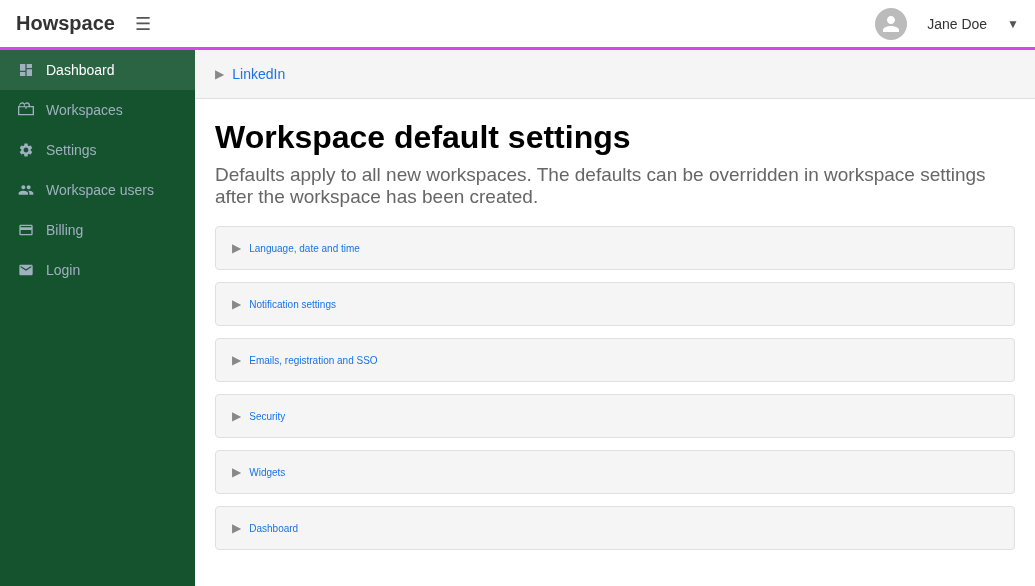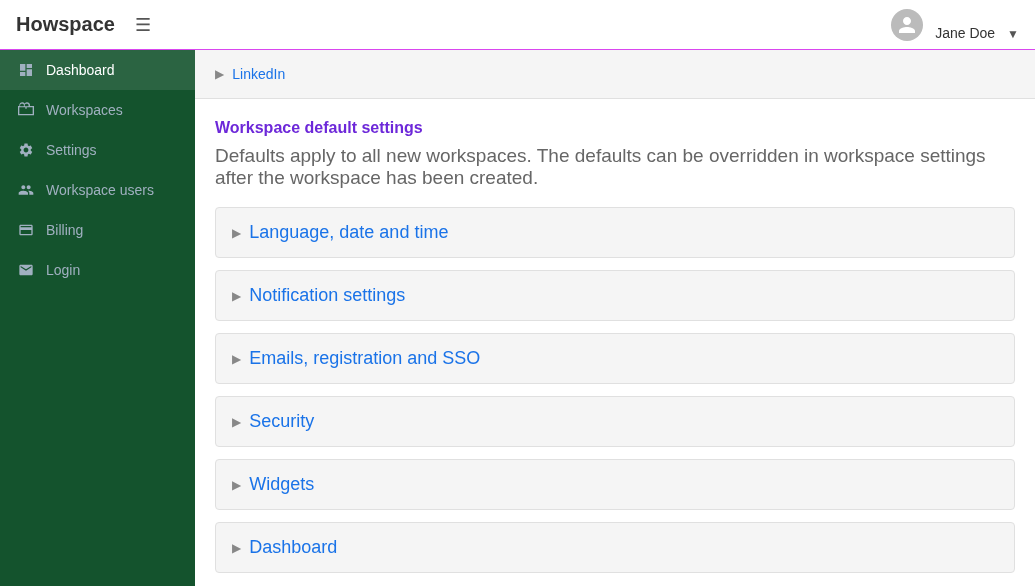--- a/index.html
+++ b/index.html
@@ -1,27 +1,27 @@
 <!DOCTYPE html>
 <html><head>
   <meta charset="utf-8">
   <style>
     * { margin: 0; padding: 0; box-sizing: border-box; }
     body { font-family: -apple-system, BlinkMacSystemFont, 'Segoe UI', sans-serif; display: flex; flex-direction: column; height: 586px; width: 1035px; overflow: hidden; }
 
     
     .header {
       display: flex; align-items: center; justify-content: space-between;
-      height: 50px; background: #fff; border-bottom: 1px solid #d946ef;
+      height: 50px; background: #fff; border-bottom: 3px solid #d946ef;
       padding: 0 16px; flex-shrink: 0;
     }
     .header-left { display: flex; align-items: center; gap: 20px; }
     .logo { font-size: 20px; font-weight: 600; color: #333; }
     .hamburger { font-size: 18px; color: #555; cursor: pointer; }
-    .header-right { display: flex; align-items: flex-end; gap: 12px; }
+    .header-right { display: flex; align-items: center; gap: 20px; }
     .avatar-circle {
       width: 32px; height: 32px; border-radius: 50%; background: #bbb;
       display: flex; align-items: center; justify-content: center;
     }
     .avatar-circle svg { fill: #fff; }
     .user-name { font-size: 14px; color: #333; }
     .dropdown-arrow { font-size: 12px; color: #555; }
 
     
     .layout { display: flex; flex: 1; overflow: hidden; }
@@ -46,32 +46,32 @@
     
     .linkedin-row {
       background: #f5f5f5; border-bottom: 1px solid #e0e0e0;
       padding: 16px 20px; display: flex; align-items: center; gap: 8px;
     }
     .linkedin-row .chevron { color: #888; font-size: 12px; }
     .linkedin-row .link { color: #1a73e8; font-size: 14px; cursor: pointer; text-decoration: none; text-align: center; }
 
     
     .section-heading { padding: 20px 20px 8px 20px; }
-    .section-heading h1 { font-size: 16px; font-weight: 600; color: #6d28d9; margin-bottom: 8px; }
+    .section-heading h1 { font-size: 32px; font-weight: 600; color: #000000; margin-bottom: 8px; }
     .section-heading p { font-size: 19px; color: #666; }
 
     
     .accordion-list { padding: 10px 20px; display: flex; flex-direction: column; gap: 12px; }
     .accordion-item {
       background: #f5f5f5; border: 1px solid #e0e0e0; border-radius: 4px;
       padding: 14px 16px; display: flex; align-items: center; gap: 8px;
       cursor: pointer;
     }
     .accordion-item .chevron { color: #888; font-size: 12px; flex-shrink: 0; }
-    .accordion-item .acc-label { color: #1a73e8; font-size: 18px; }
+    .accordion-item .acc-label { color: #1a73e8; font-size: 10px; }
   </style>
 </head>
 <body>
 
 <div class="header">
   <div class="header-left">
     <span class="logo">Howspace</span>
     <span class="hamburger">☰</span>
   </div>
   <div class="header-right">

